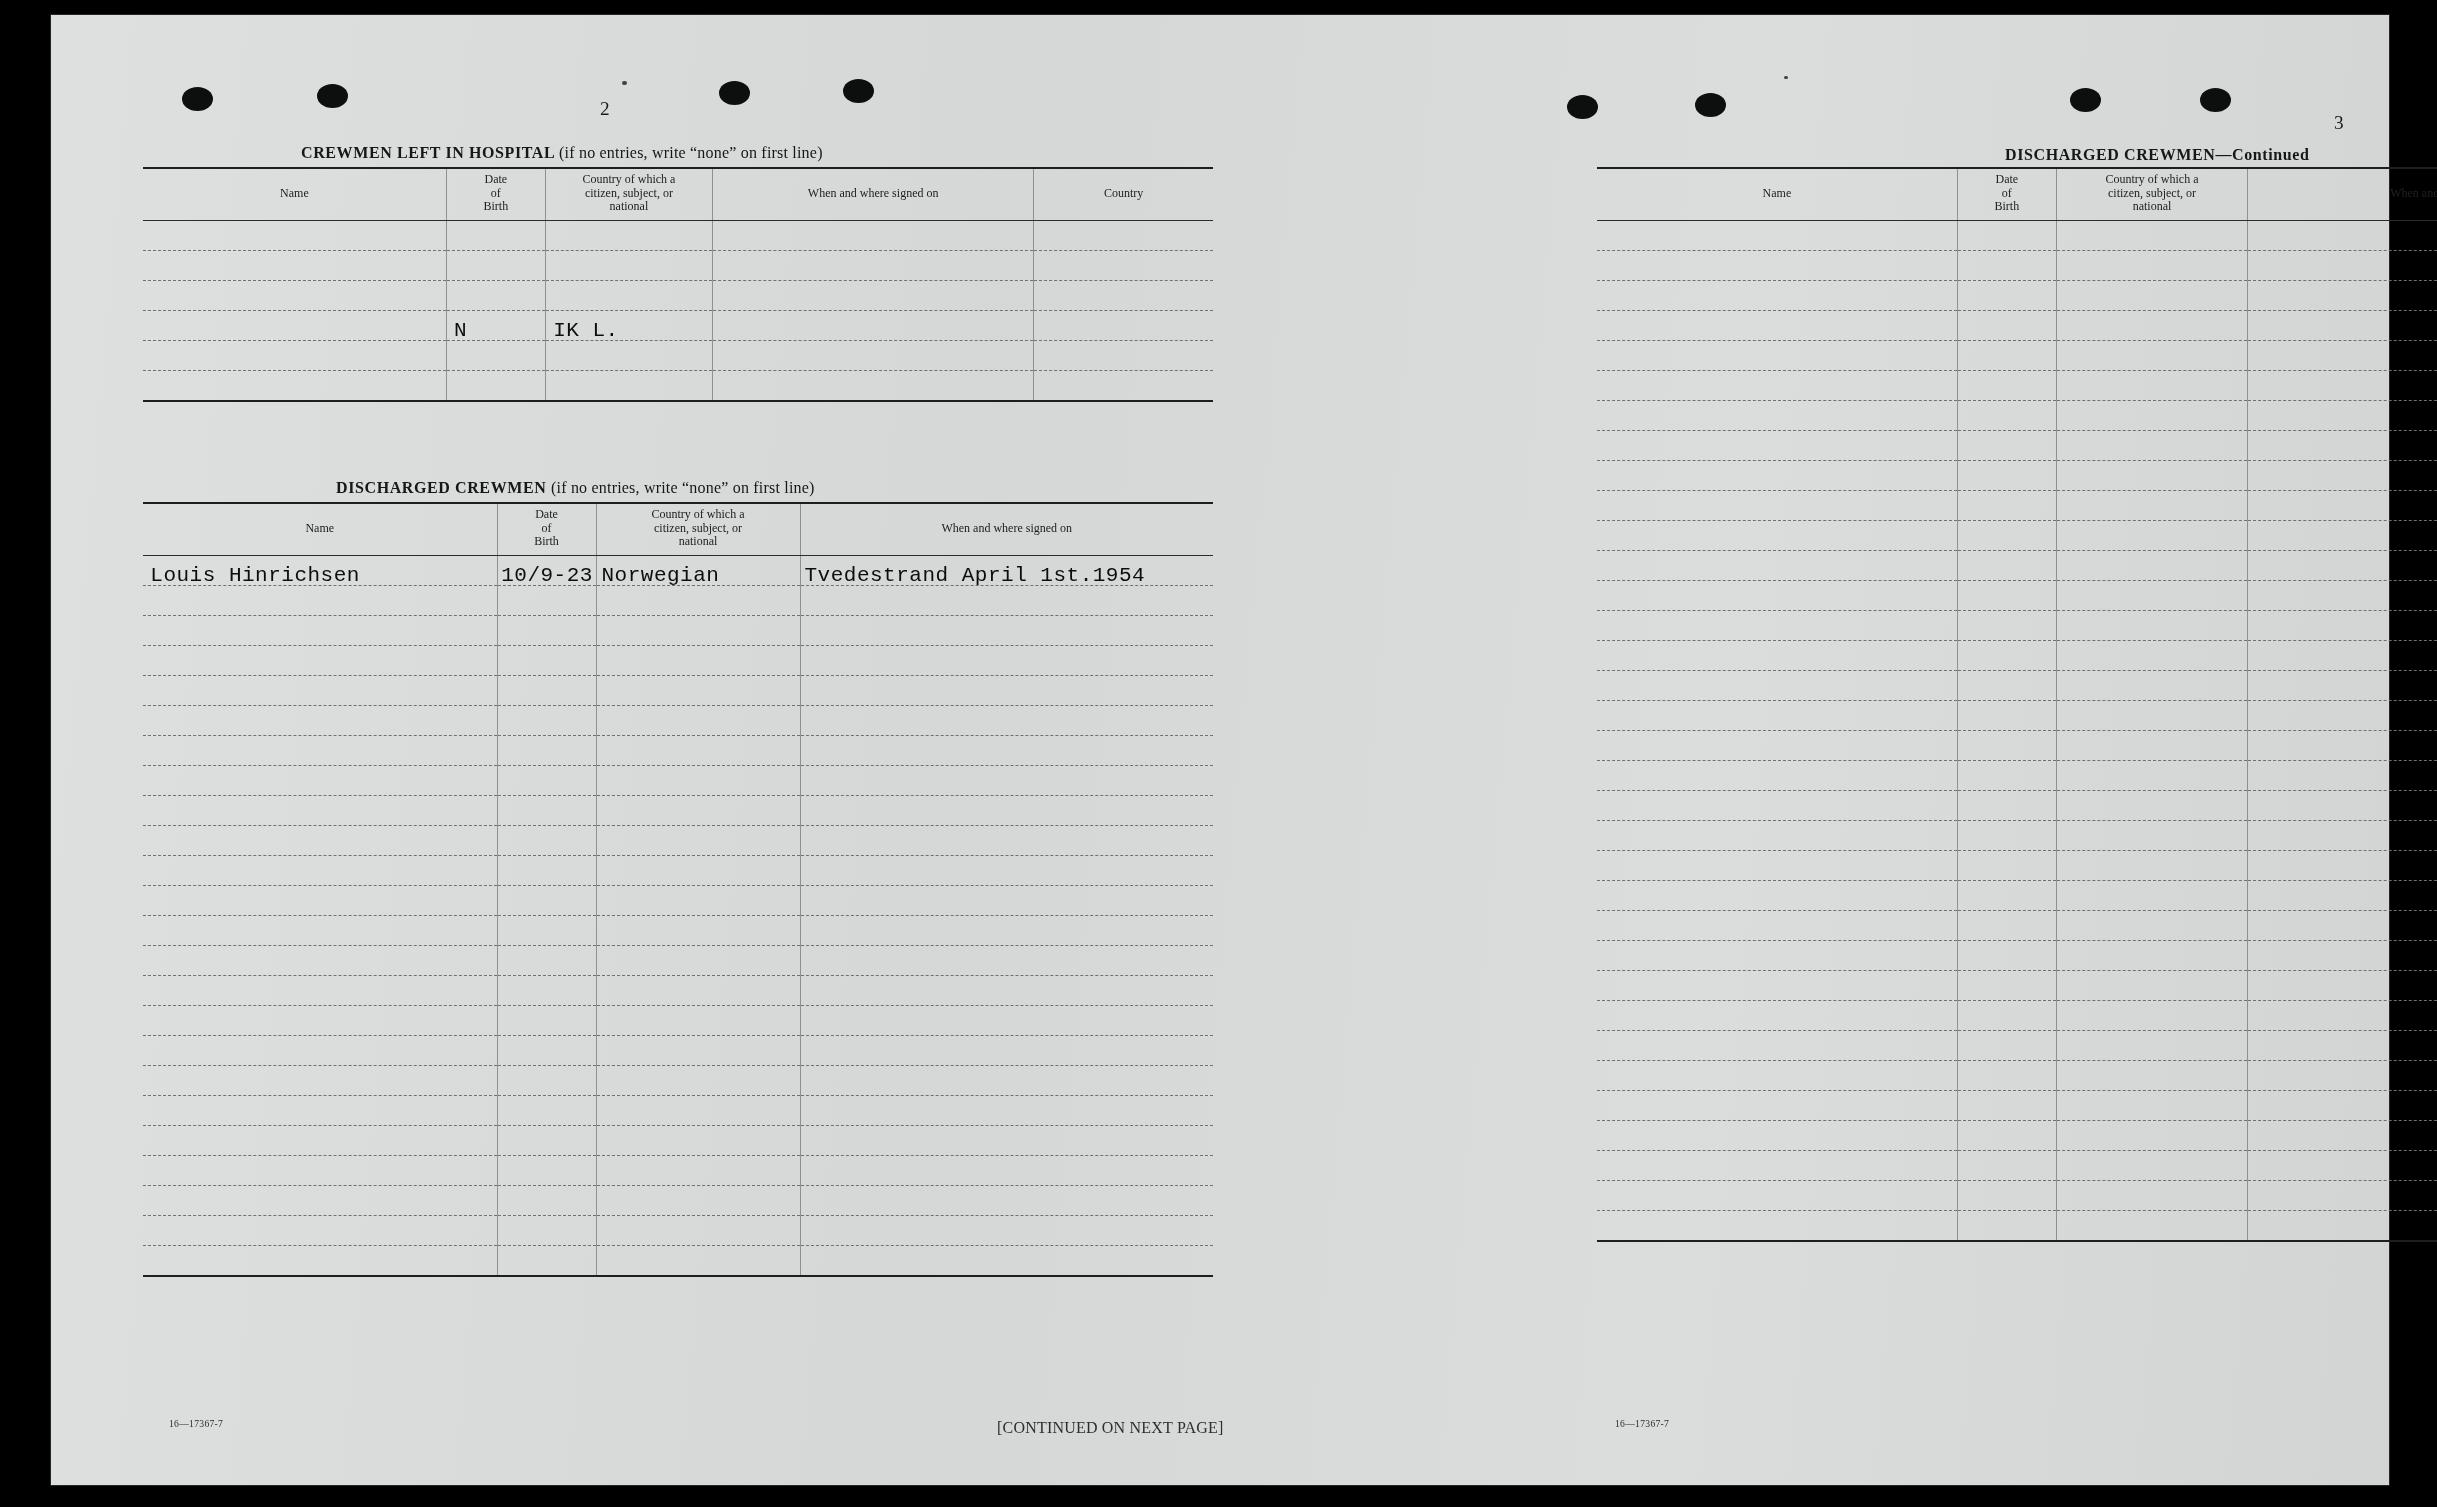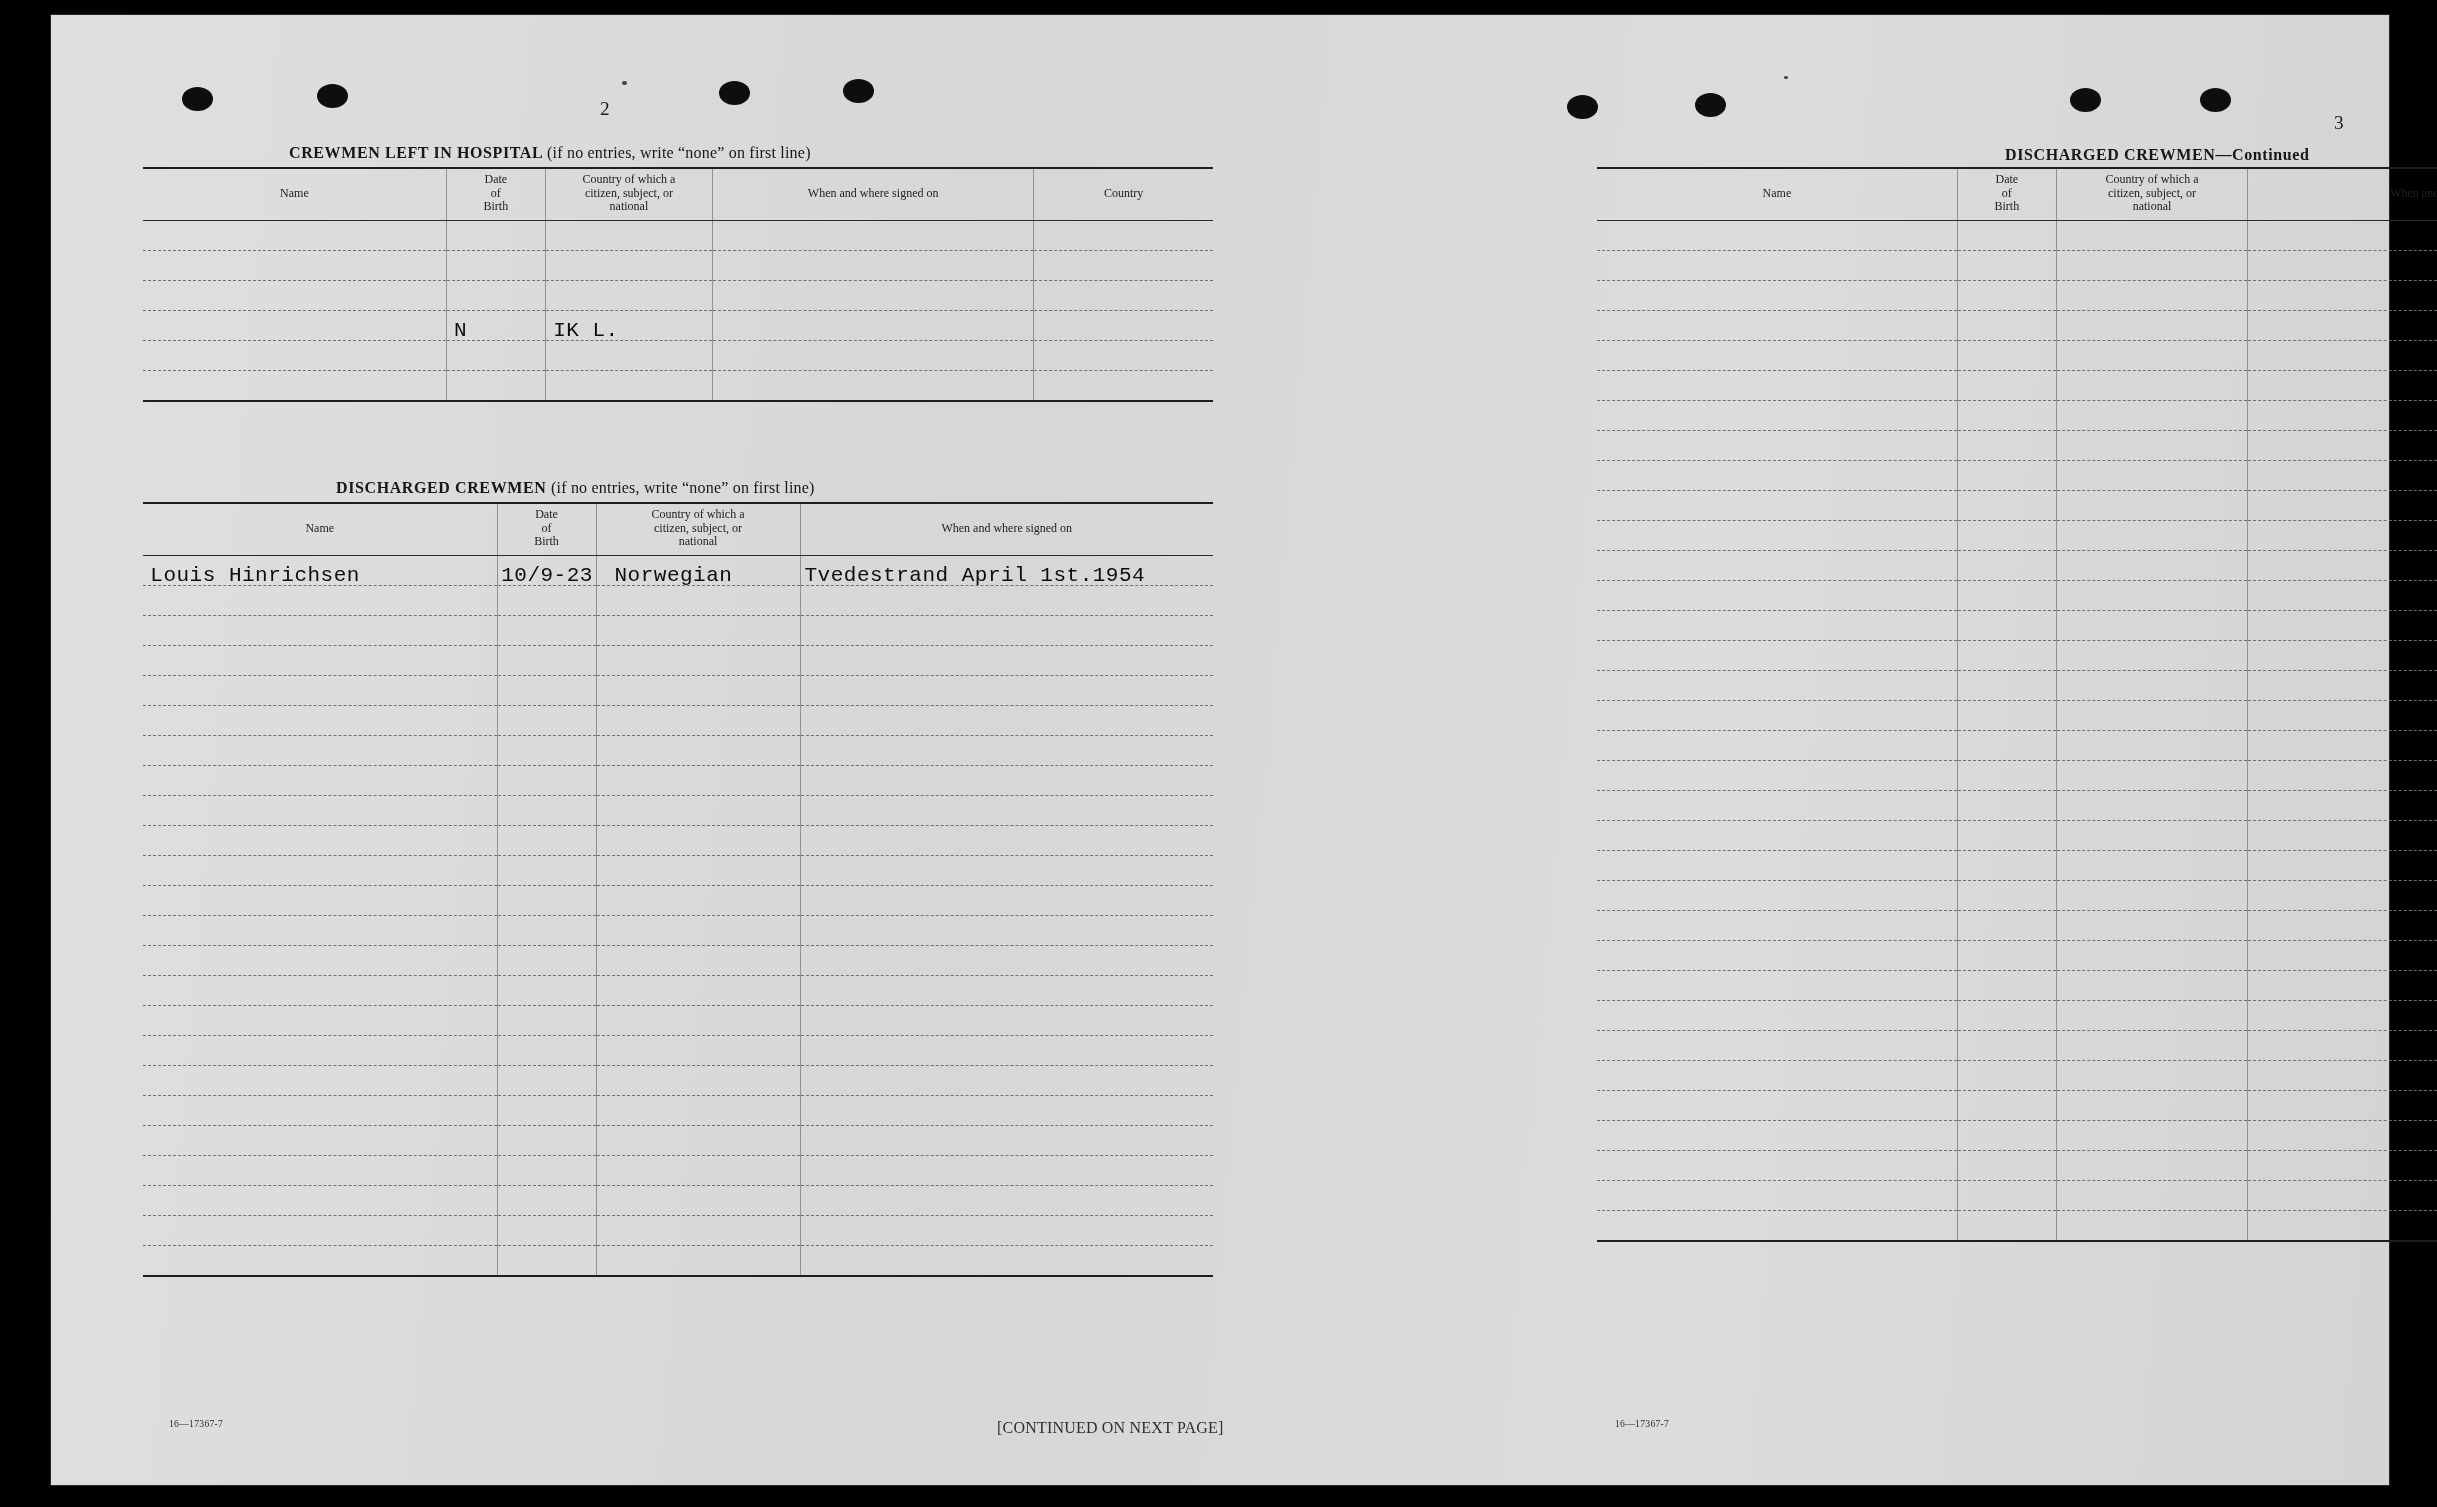--- a/index.html
+++ b/index.html
@@ -157,21 +157,21 @@
 
   <div class="speck" style="left:571px; top:66px; width:4.6px; height:4.6px;"></div>
   <div class="speck" style="left:1733px; top:61px; width:3.7px; height:3.7px;"></div>
 
   <div class="spread">
 
     <div class="half left">
 
       <div class="folio" style="left:549px; top:83px;">2</div>
 
-      <div class="sect-title" style="left:238px; top:129px;">
+      <div class="sect-title" style="left:250px; top:129px;">
         <span>CREWMEN LEFT IN HOSPITAL</span>
         <span class="paren">(if no entries, write “none” on first line)</span>
       </div>
 
       <table class="ledger" style="left:92px; top:152px; width:1070px;">
         <colgroup>
           <col style="width:303px">
           <col style="width:99px">
           <col style="width:167px">
           <col style="width:321px">
@@ -265,21 +265,21 @@
               <span>citizen, subject, or</span><br>
               <span>national</span>
             </th>
             <th class="edge-r">When and where signed on</th>
           </tr>
         </thead>
         <tbody id="discharged-left-body">
           <tr class="stamp-row">
             <td class="edge-l"><span class="hand">Louis Hinrichsen</span></td>
             <td style="padding:0 3.7px;"><span class="hand">10/9-23</span></td>
-            <td style="padding:0 18px;"><span class="hand">Norwegian</span></td>
+            <td style="padding:0 5px;"><span class="hand">Norwegian</span></td>
             <td class="edge-r" style="padding:0 4px;"><span class="hand">Tvedestrand April 1st.1954</span></td>
           </tr>
         <tr>
               <td class="edge-l"></td>
               <td></td>
               <td></td>
               <td class="edge-r"></td>
             </tr>
             <tr>
               <td class="edge-l"></td>

